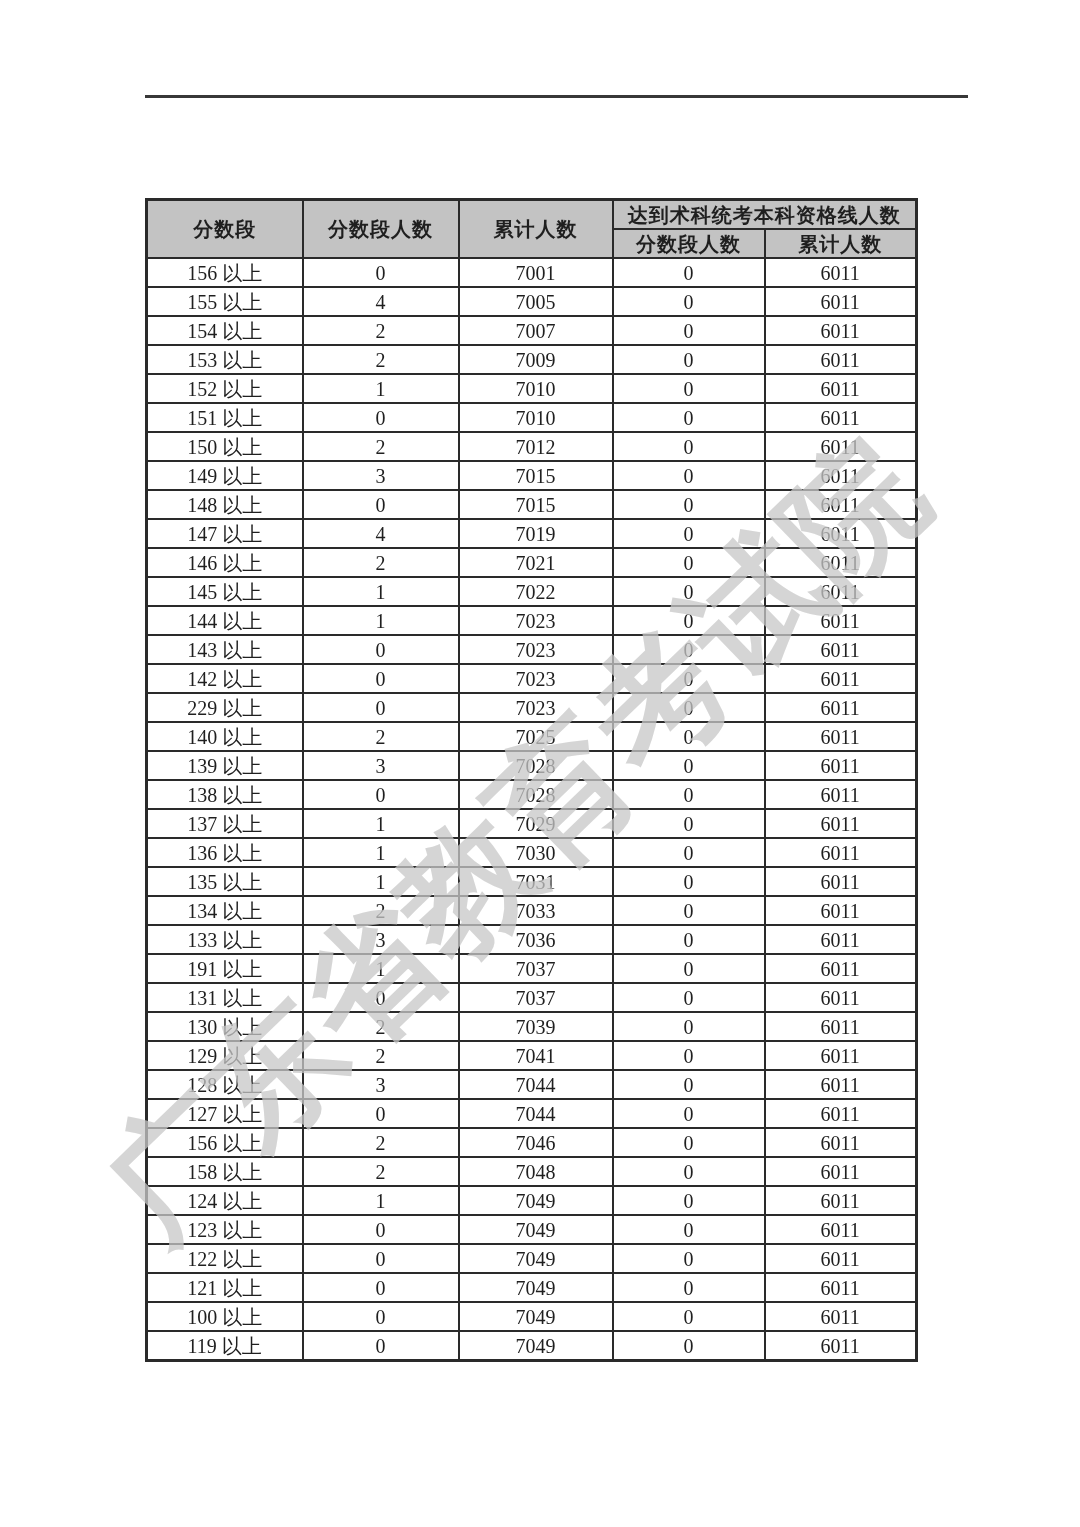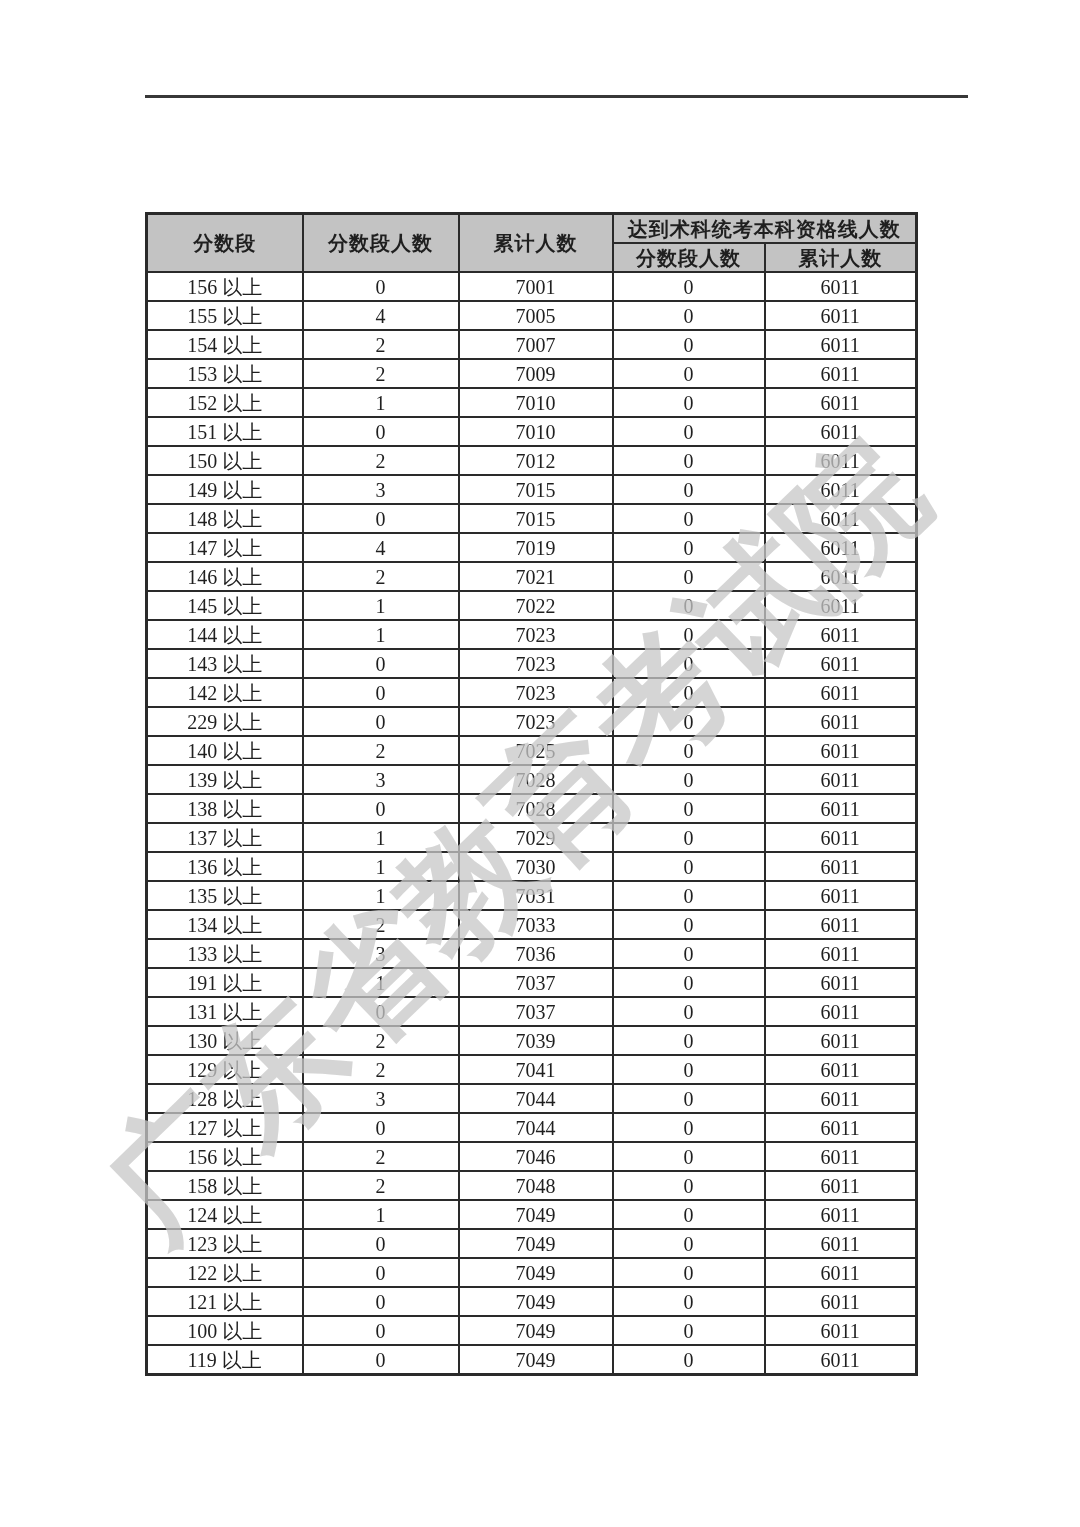--- a/index.html
+++ b/index.html
@@ -20,21 +20,21 @@
     position: absolute;
     left: 145px;
     top: 95px;
     width: 823px;
     height: 3px;
     background: var(--rule, #383838);
   }
   table.score-table {
     position: absolute;
     left: 145px;
-    top: 212px;
+    top: 198px;
     width: 770px;
     border-collapse: collapse;
     table-layout: fixed;
     border: 3px solid var(--border, #2a2a2a);
   }
   table.score-table th,
   table.score-table td {
     border: 2px solid var(--border, #2a2a2a);
     text-align: center;
     vertical-align: middle;

